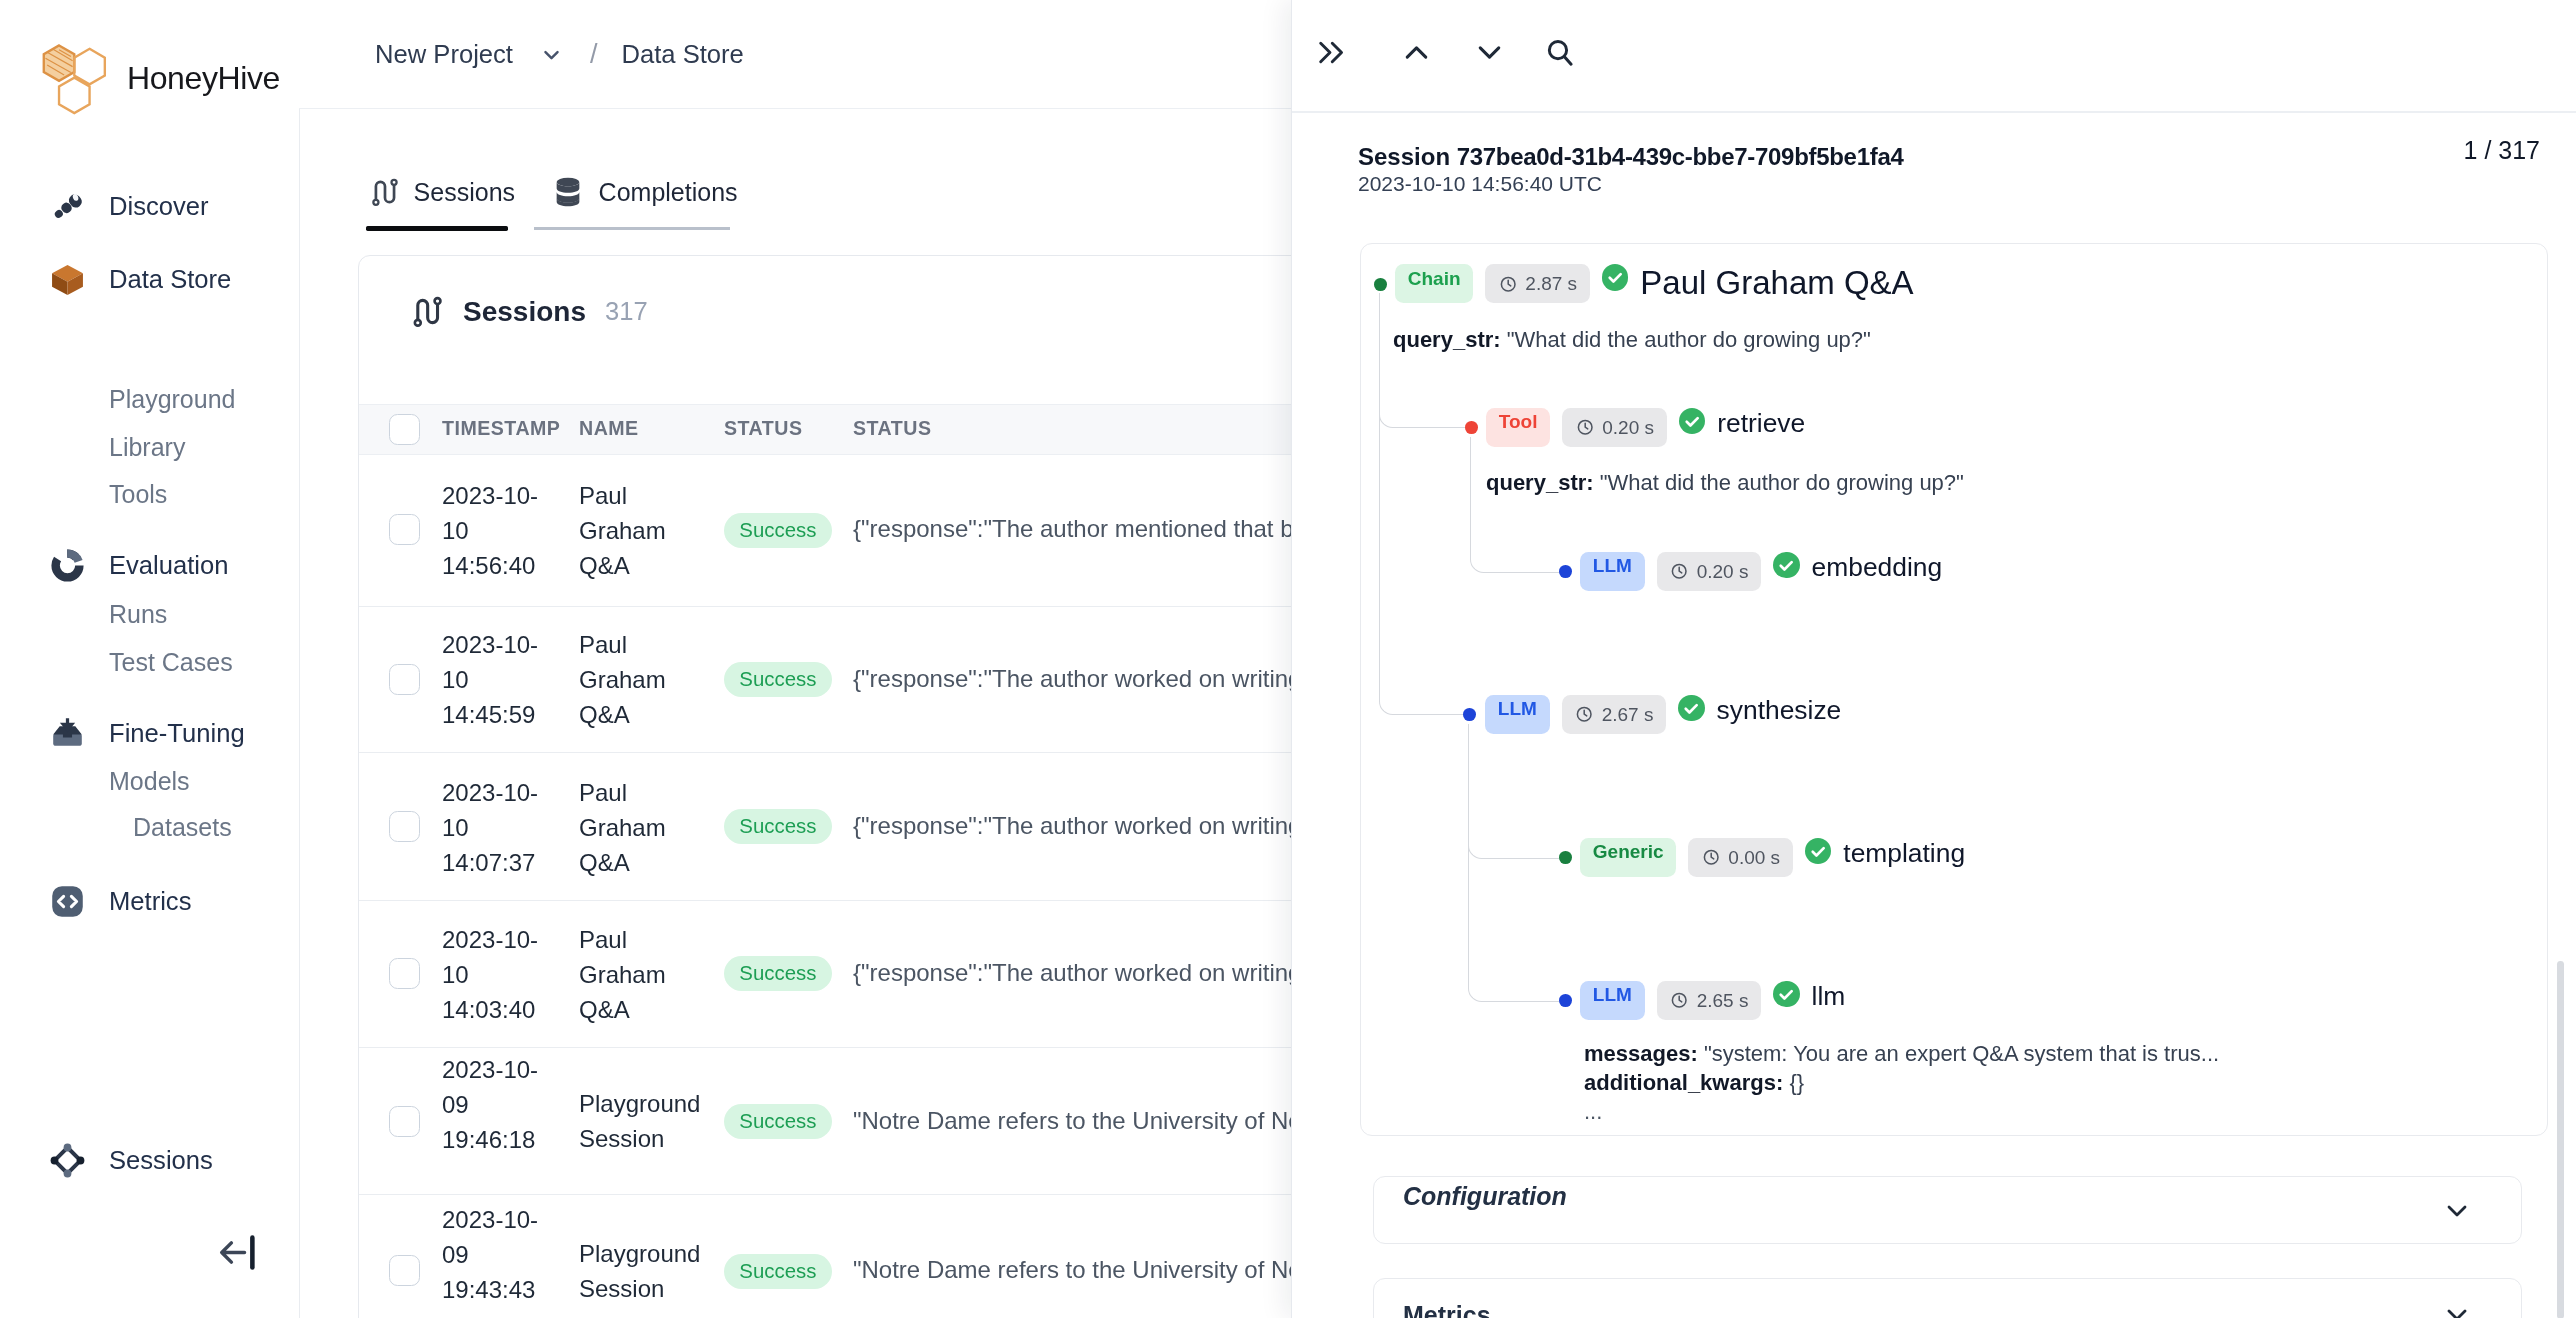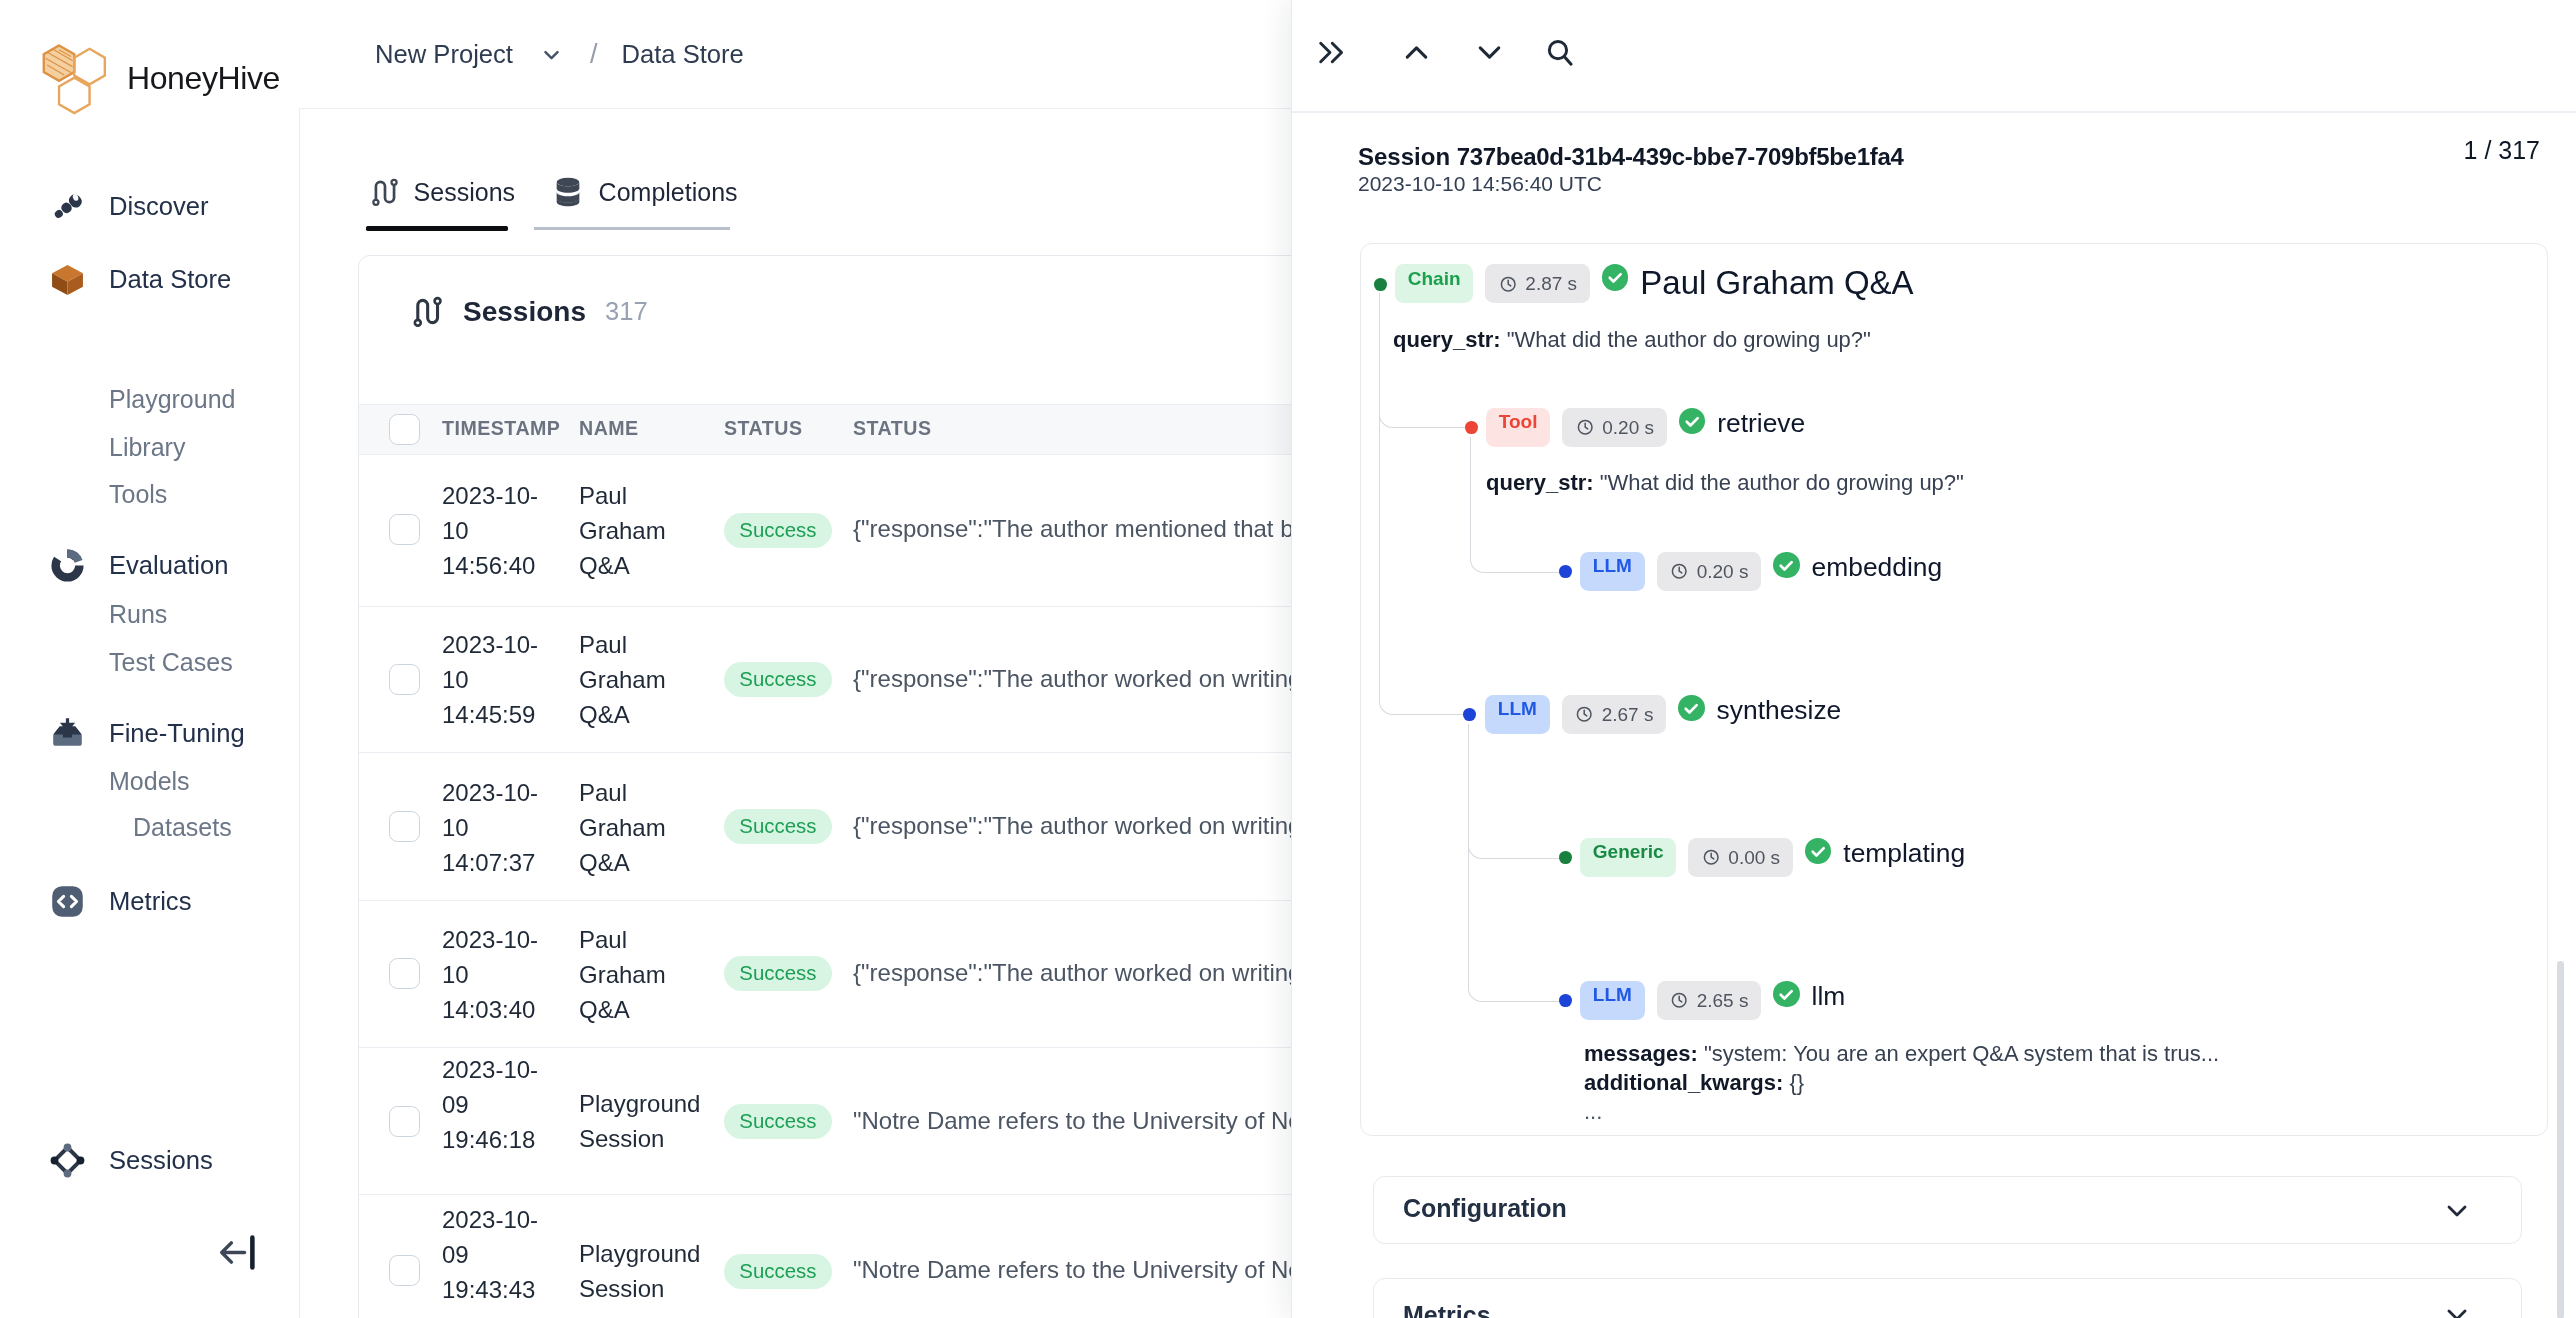--- a/index.html
+++ b/index.html
@@ -491,21 +491,21 @@
         <span class="ntitle">llm</span>
       </div>
       <div class="kv" style="left:223px;top:795px;">
         <div><b>messages:</b> <span>"system: You are an expert Q&amp;A system that is trus...</span></div>
         <div><b>additional_kwargs:</b> <span>{}</span></div>
         <div style="color:#4b5563;">...</div>
       </div>
     </div>
 
     <div class="sect-card" style="top:1176px;height:66px;">
-      <span class="sect-label" style="top:17px;">Configuration</span>
+      <span class="sect-label" style="top:5px;font-style:italic;">Configuration</span>
       <span class="sect-chev" style="top:18px;">
         <svg width="32" height="32" viewBox="0 0 24 24">
             <path d="M6 9 l6 6 6 -6" stroke="#1f2937" stroke-width="2.1" fill="none" stroke-linecap="round" stroke-linejoin="round"></path>
           </svg>
       </span>
     </div>
 
     <div class="sect-card" style="top:1278px;height:102px;">
       <span class="sect-label" style="top:22px;">Metrics</span>
       <span class="sect-chev" style="top:20.4px;">

